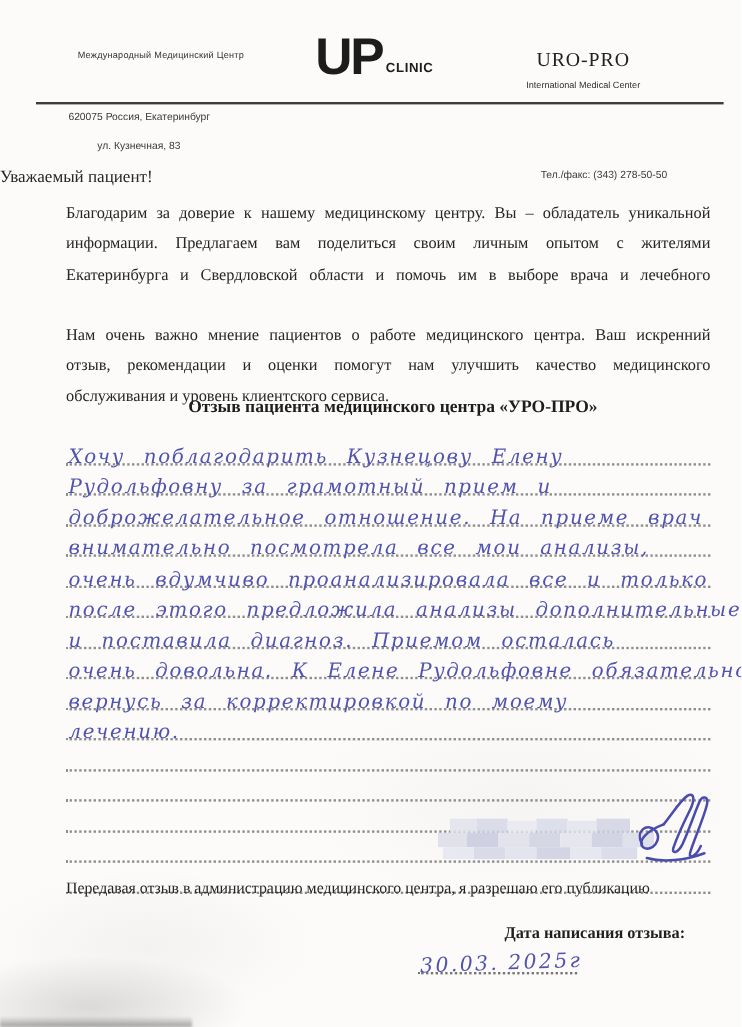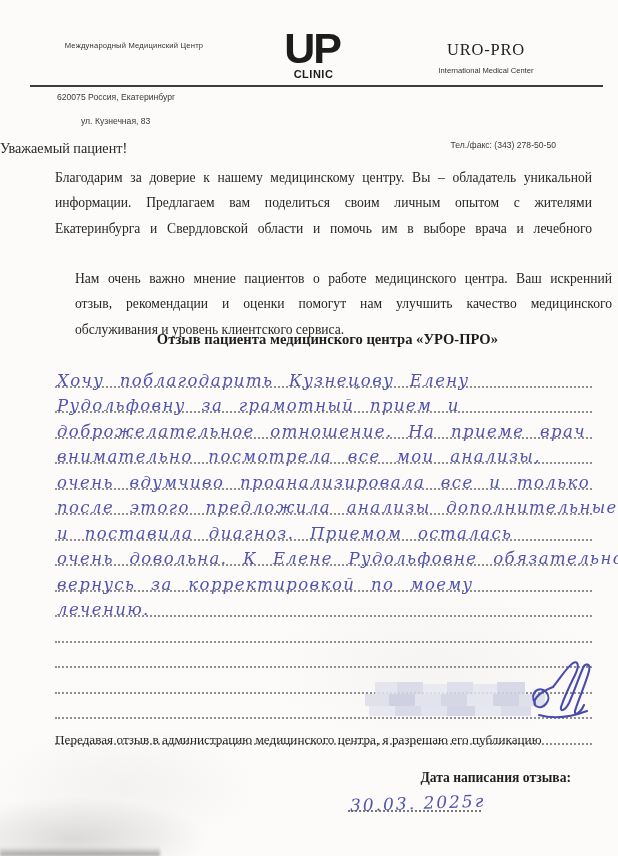--- a/index.html
+++ b/index.html
@@ -10,35 +10,35 @@
       radial-gradient(ellipse 260px 120px at 70% 78%, rgba(120,120,120,.05), transparent 70%),
       radial-gradient(ellipse 200px 90px at 20% 92%, rgba(120,120,120,.07), transparent 70%),
       #fcfbf9;
     font-family:"Liberation Serif", serif;color:#262626;
   }
   
   .logo-left{position:absolute;left:48px;top:34px;width:172px;text-align:center;}
   .logo-left .t{font-size:18px;letter-spacing:1.5px;color:#222;}
   .logo-left .s{font-family:"Liberation Sans",sans-serif;font-size:7.6px;color:#333;margin-top:7px;letter-spacing:.2px;}
   .logo-center{position:absolute;left:247px;top:28px;width:130px;text-align:center;font-family:"Liberation Sans",sans-serif;}
-  .logo-center .wrap{display:inline-flex;align-items:center;flex-direction:column;}
+  .logo-center .wrap{display:inline-flex;align-items:flex-end;}
   .logo-center .up{font-size:43px;font-weight:800;line-height:40px;letter-spacing:-2px;color:#1c1c1c;}
   .logo-center .clinic{font-size:11px;font-weight:800;letter-spacing:.5px;color:#1c1c1c;padding:0 0 5px 3px;}
   .logo-right{position:absolute;left:398px;top:40px;width:176px;text-align:center;}
   .logo-right .t{font-size:16.5px;letter-spacing:.8px;color:#222;}
   .logo-right .s{font-family:"Liberation Sans",sans-serif;font-size:7.6px;color:#333;margin-top:6px;}
   .rule{position:absolute;left:30px;top:85px;width:573px;height:2px;background:#3d3d3d;}
   .addr1{position:absolute;left:57px;top:92px;font-family:"Liberation Sans",sans-serif;font-size:8.6px;color:#3a3a3a;}
   .addr2{position:absolute;left:81px;top:116px;font-family:"Liberation Sans",sans-serif;font-size:8.6px;color:#3a3a3a;}
   .phone{position:absolute;right:62px;top:92px;font-family:"Liberation Sans",sans-serif;font-size:8.6px;color:#3a3a3a;margin-top:48px;}
   
   .salutation{position:absolute;left:0;top:140px;width:618px;text-align:left;font-size:14.2px;}
   .para{position:absolute;left:55px;width:537px;font-size:13.6px;}
   .para1{top:165px;}
-  .para2{top:266px;margin-left:20px;}
+  .para2{top:266px;}
   .jline{height:25.3px;line-height:25.3px;text-align:justify;text-align-last:justify;white-space:nowrap;}
   .jline.jlast{text-align-last:left;}
   .review-heading{position:absolute;left:0;top:331px;width:498px;text-align:right;font-weight:bold;font-size:14.6px;color:#1d1d1d;}
   
   .review-area{position:absolute;left:55px;top:362px;width:537px;}
   .rrow{height:23.5px;border-bottom:2px dotted #8f8f8f;position:relative;}
   .hand{
     position:absolute;left:2px;bottom:-4px;white-space:nowrap;
     font-family:"DejaVu Serif",serif;font-style:italic;
     font-size:16.5px;letter-spacing:1.4px;word-spacing:9px;

